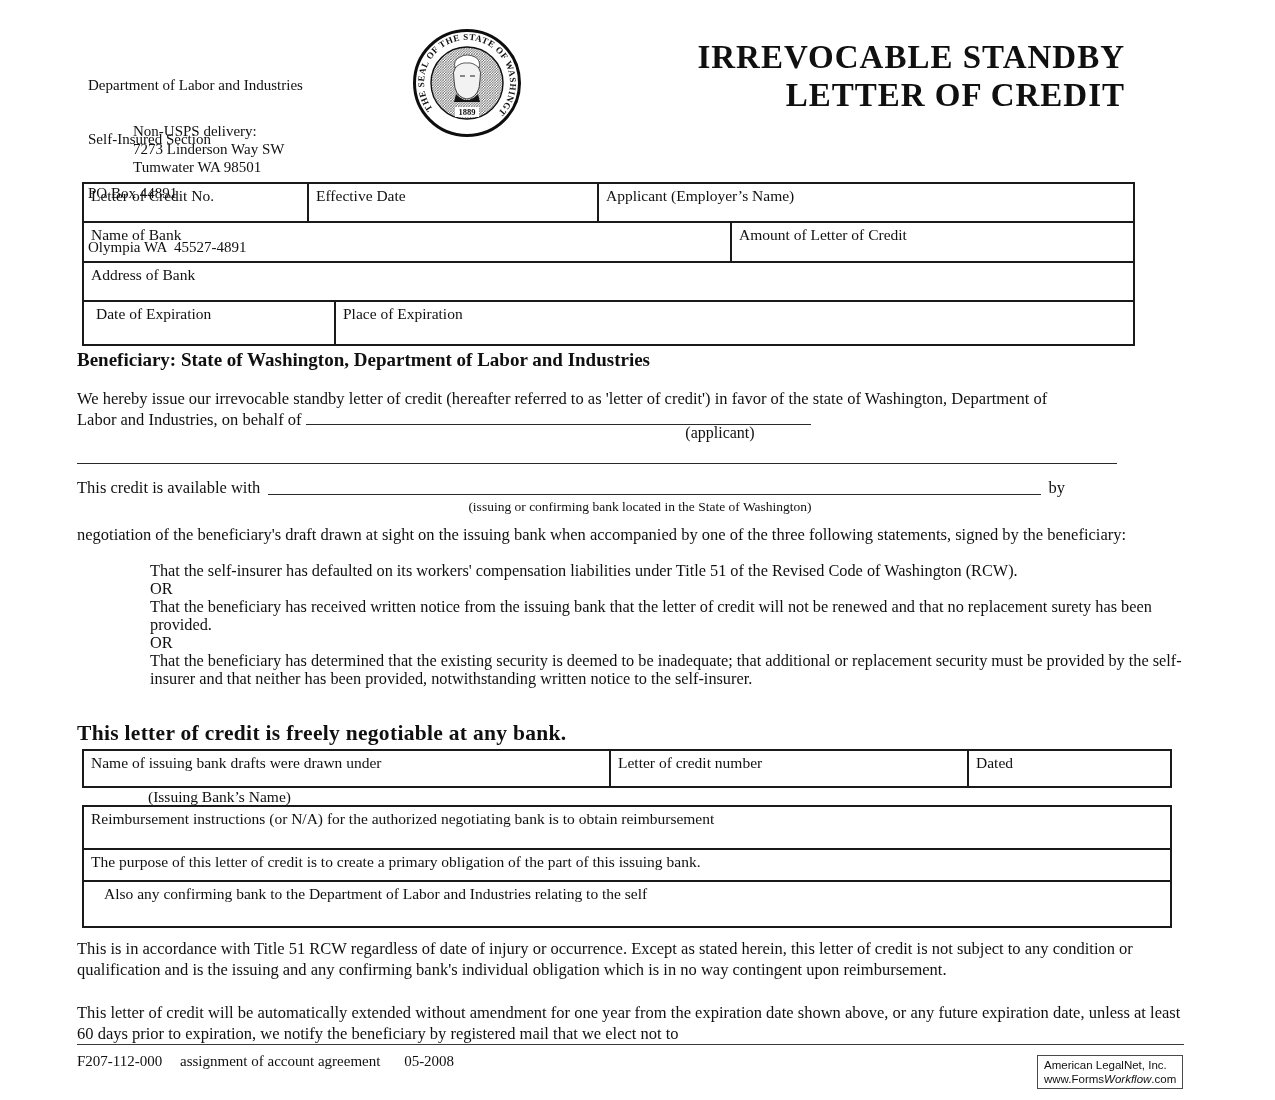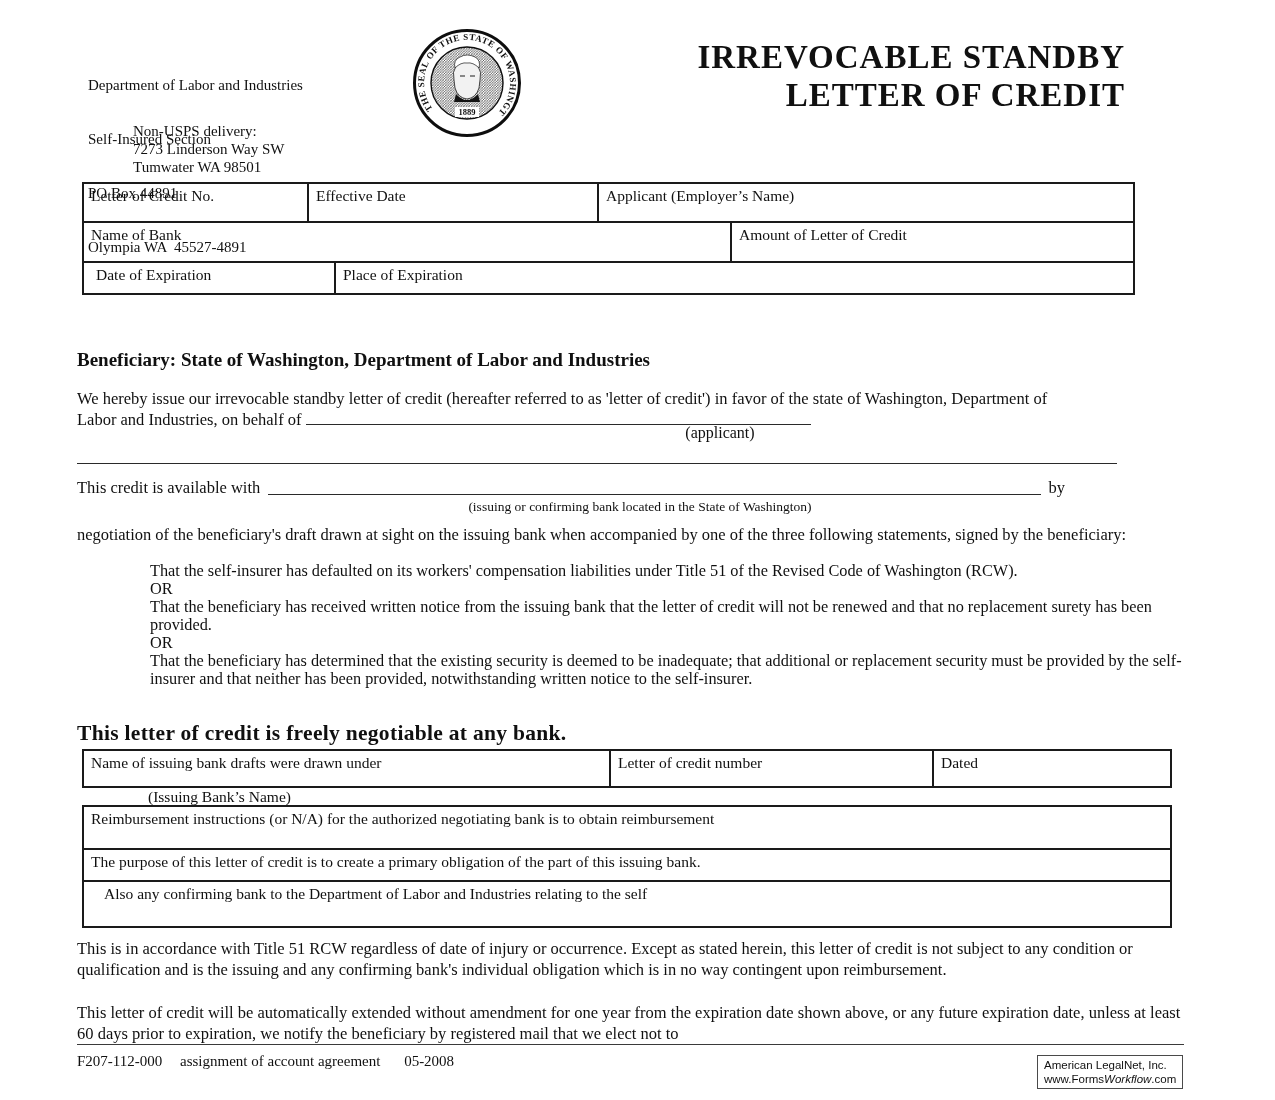--- a/index.html
+++ b/index.html
@@ -104,21 +104,24 @@
 <div class="tbl tbl1">
   <div class="trow" style="height:37px">
     <div class="tcell" style="width:223px">Letter of Credit No.</div>
     <div class="tcell" style="width:290px">Effective Date</div>
     <div class="tcell grow">Applicant (Employer’s Name)</div>
   </div>
   <div class="trow" style="height:40px">
     <div class="tcell" style="width:646px">Name of Bank</div>
     <div class="tcell grow">Amount of Letter of Credit</div>
   </div>
-  <div class="trow" style="height:32px">
+  <div class="trow" style="height:39px">
+    <div class="tcell grow">Address of Bank</div>
+  </div>
+  <div class="trow" style="height:44px">
     <div class="tcell" style="width:250px;padding-left:12px">Date of Expiration</div>
     <div class="tcell grow">Place of Expiration</div>
   </div>
 </div>
 
 <div class="abs beneficiary">Beneficiary: State of Washington, Department of Labor and Industries</div>
 
 <div class="abs para issue">
   <span>We hereby issue our irrevocable standby letter of credit (hereafter referred to as 'letter of credit') in favor of the state of </span>
   <span>Washington, Department of Labor and Industries, on behalf of</span>
@@ -143,21 +146,21 @@
   <div>That the beneficiary has received written notice from the issuing bank that the letter of credit will not be renewed and that no replacement surety has been provided.</div>
   <div>OR</div>
   <div>That the beneficiary has determined that the existing security is deemed to be inadequate; that additional or replacement security must be provided by the self-insurer and that neither has been provided, notwithstanding written notice to the self-insurer.</div>
 </div>
 
 <div class="abs h2">This letter of credit is freely negotiable at any bank.</div>
 
 <div class="tbl tbl2a">
   <div class="trow" style="height:35px">
     <div class="tcell" style="width:525px">Name of issuing bank drafts were drawn under</div>
-    <div class="tcell" style="width:323px">Letter of credit number</div>
+    <div class="tcell" style="width:358px">Letter of credit number</div>
     <div class="tcell grow">Dated</div>
   </div>
 </div>
 <div class="abs issuing-cap">(Issuing Bank’s Name)</div>
 
 <div class="tbl tbl2b">
   <div class="trow" style="height:41px">
     <div class="tcell grow">Reimbursement instructions (or N/A) for the authorized negotiating bank is to obtain reimbursement</div>
   </div>
   <div class="trow" style="height:32px">

